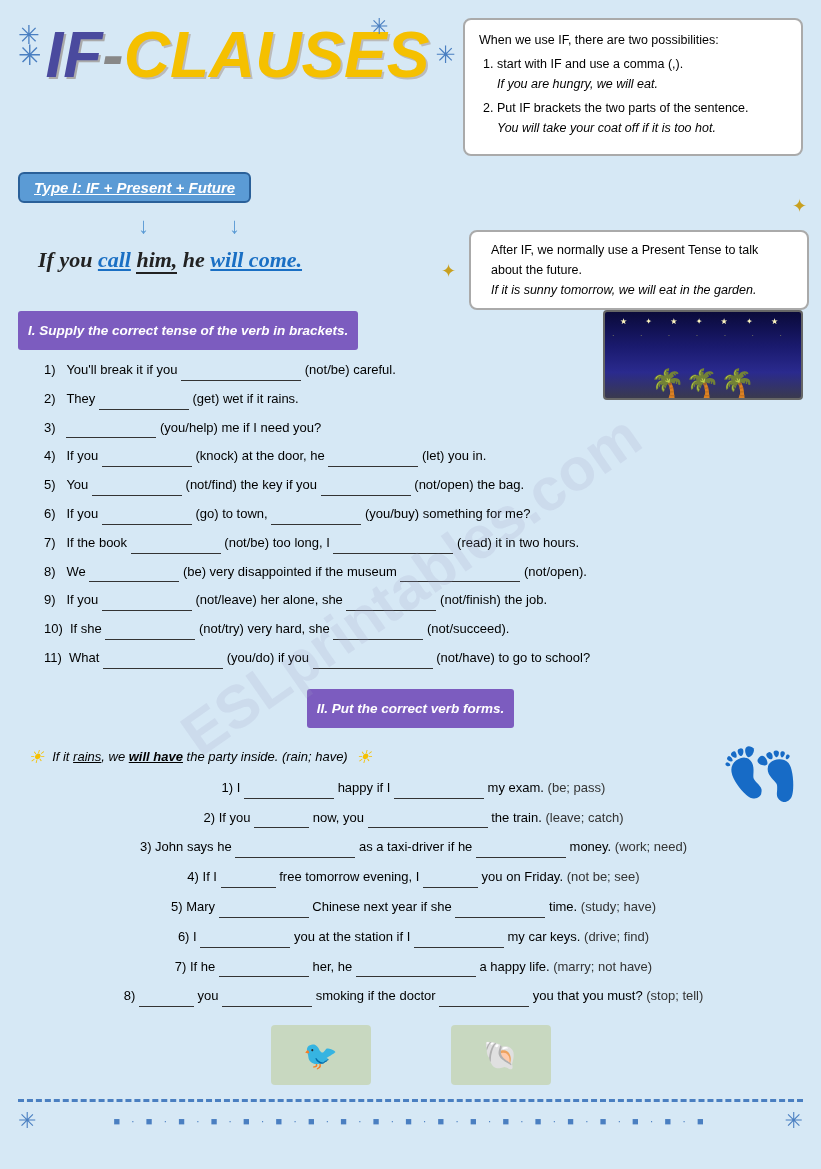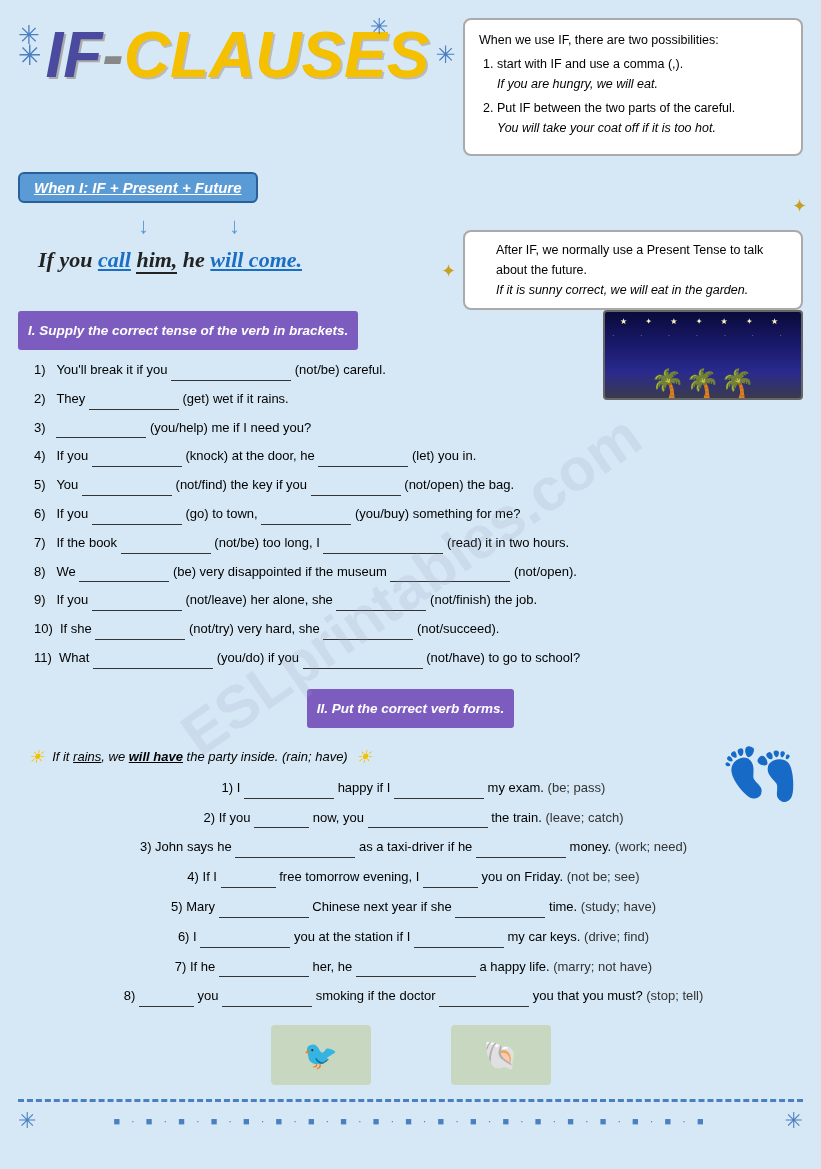--- a/index.html
+++ b/index.html
@@ -75,21 +75,21 @@
       padding: 12px 10px;
       border-radius: 3px;
       font-size: 13.5px;
       margin: 10px 0 10px 0;
       display: inline-block;
     }
 
     
     .exercise-list {
       list-style: none;
-      margin-left: 16px;
+      margin-left: 26px;
     }
     .exercise-list li {
       margin-bottom: 8px;
       font-size: 13px;
       line-height: 1.6;
     }
     .blank {
       display: inline-block;
       border-bottom: 1px solid #333;
       min-width: 90px;
@@ -210,27 +210,27 @@
       pointer-events: none;
       white-space: nowrap;
       z-index: 10;
     }
 
     
     .after-if-box {
       background: white;
       border: 2px solid #aaa;
       border-radius: 8px;
-      padding: 8px 31px;
+      padding: 8px 20px;
       font-size: 12.5px;
       line-height: 1.6;
       width: 340px;
       position: absolute;
       top: 230px;
-      right: 18px;
+      right: 12px;
     }
 
     
     .star-tl { position: absolute; top: 20px; left: 18px; font-size: 26px; color: #4a7fc1; }
     .star-tc { position: absolute; top: 14px; left: 370px; font-size: 22px; color: #4a7fc1; }
 
     .main-title-row {
       display: flex;
       align-items: center;
       margin-bottom: 6px;
@@ -257,39 +257,39 @@
 </div>
 
 <div class="info-box">
   <p>When we use IF, there are two possibilities:</p>
   <ol>
     <li>
       <span>start with  IF and use a comma (,).</span><br>
       <span class="italic-note">If you are hungry, we will eat.</span>
     </li>
     <li>
-      <span>Put IF between the two parts of the careful.</span><br>
+      <span>Put IF brackets the two parts of the sentence.</span><br>
       <span class="italic-note">You will take your coat off if it is too hot.</span>
     </li>
   </ol>
 </div>
 
 <div class="after-if-box">
   <span>After IF, we normally use a Present Tense to talk about the future.</span><br>
-  <span class="italic-note">If it is sunny correct, we will eat in the garden.</span>
+  <span class="italic-note">If it is sunny tomorrow, we will eat in the garden.</span>
 </div>
 
 <div class="night-image">
   <div class="stars">★ ✦ ★ ✦ ★ ✦ ★</div>
   <div style="position:absolute; top:18px; left:0; right:0; text-align:center; color:rgba(255,255,100,0.6); font-size:7px; letter-spacing:12px;">. . . . . . .</div>
   <div class="trees">🌴🌴🌴</div>
 </div>
 
 <div style="margin-top: 80px;">
-  <div class="type-box">When I:   IF + Present + Future</div>
+  <div class="type-box">Type I:   IF + Present + Future</div>
   
   
   <div class="arrows-row">
     <span class="arrow-down">↓</span>
     <span class="arrow-down">↓</span>
   </div>
   
   
   <div class="example-sentence">
     <span style="color:#222; font-style:italic; font-weight:bold;">If you </span><span style="color:#1a6fc4; text-decoration:underline; font-style:italic; font-weight:bold;">call</span><span style="color:#222; font-style:italic; font-weight:bold;"> </span><span style="color:#222; font-style:italic; font-weight:bold; border-bottom:2px solid #222;">him,</span><span style="color:#222; font-style:italic; font-weight:bold;"> he </span><span style="color:#1a6fc4; text-decoration:underline; font-style:italic; font-weight:bold;">will come.</span>

